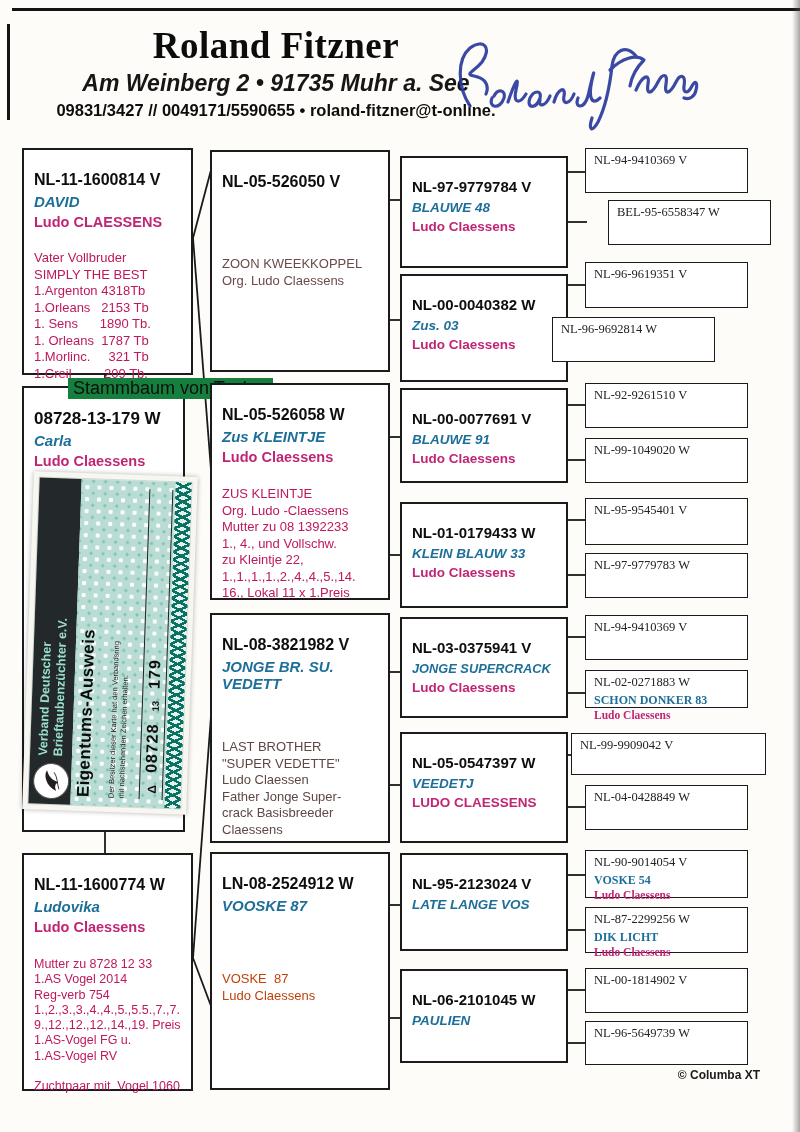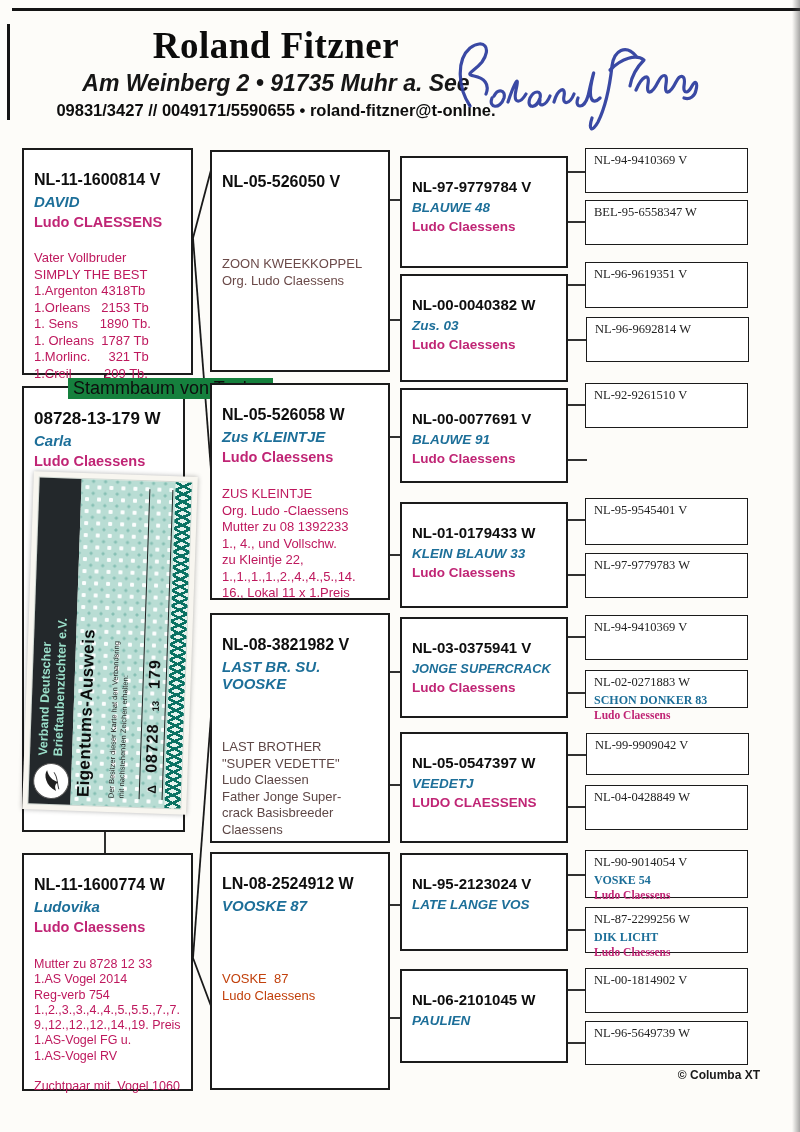--- a/index.html
+++ b/index.html
@@ -213,21 +213,21 @@
     <div class="details" style="margin-top:21px">ZUS KLEINTJE
 Org. Ludo -Claessens
 Mutter zu 08 1392233
 1., 4., und Vollschw.
 zu Kleintje 22,
 1.,1.,1.,1.,2.,4.,4.,5.,14.
 16., Lokal 11 x 1.Preis</div>
   </div>
   <div class="box" style="left:210px;top:613px;width:180px;height:230px">
     <div class="ring">NL-08-3821982 V</div>
-    <div class="pname">LAST BR. SU. VOOSKE</div>
+    <div class="pname">JONGE BR. SU. VEDETT</div>
     <div class="details" style="margin-top:47px;color:#5e4746">LAST BROTHER
 "SUPER VEDETTE"
 Ludo Claessen
 Father Jonge Super-
 crack Basisbreeder
 Claessens</div>
   </div>
   <div class="box" style="left:210px;top:852px;width:180px;height:238px">
     <div class="ring">LN-08-2524912 W</div>
     <div class="pname">VOOSKE 87</div>
@@ -270,47 +270,50 @@
     <div class="pname">LATE LANGE VOS</div>
   </div>
   <div class="box g3" style="left:400px;top:969px;width:168px;height:94px">
     <div class="ring">NL-06-2101045 W</div>
     <div class="pname">PAULIEN</div>
   </div>
 
   <div class="box g4" style="left:585px;top:148px;width:163px;height:45px">
     <div class="ring">NL-94-9410369 V</div>
   </div>
-  <div class="box g4" style="left:585px;top:200px;width:163px;height:45px">
+  <div class="box g4" style="left:608px;top:200px;width:163px;height:45px">
     <div class="ring">BEL-95-6558347 W</div>
   </div>
   <div class="box g4" style="left:585px;top:262px;width:163px;height:46px">
     <div class="ring">NL-96-9619351 V</div>
   </div>
-  <div class="box g4" style="left:586px;top:317px;width:163px;height:45px">
+  <div class="box g4" style="left:552px;top:317px;width:163px;height:45px">
     <div class="ring">NL-96-9692814 W</div>
   </div>
   <div class="box g4" style="left:585px;top:383px;width:163px;height:45px">
     <div class="ring">NL-92-9261510 V</div>
+  </div>
+  <div class="box g4" style="left:585px;top:438px;width:163px;height:45px">
+    <div class="ring">NL-99-1049020 W</div>
   </div>
   <div class="box g4" style="left:585px;top:498px;width:163px;height:47px">
     <div class="ring">NL-95-9545401 V</div>
   </div>
   <div class="box g4" style="left:585px;top:553px;width:163px;height:45px">
     <div class="ring">NL-97-9779783 W</div>
   </div>
   <div class="box g4" style="left:585px;top:615px;width:163px;height:45px">
     <div class="ring">NL-94-9410369 V</div>
   </div>
   <div class="box g4" style="left:585px;top:670px;width:163px;height:38px">
     <div class="ring">NL-02-0271883 W</div>
     <div class="pname">SCHON DONKER 83</div>
     <div class="breeder">Ludo Claessens</div>
   </div>
-  <div class="box g4" style="left:586px;top:733px;width:163px;height:42px">
+  <div class="box g4" style="left:571px;top:733px;width:195px;height:42px">
     <div class="ring">NL-99-9909042 V</div>
   </div>
   <div class="box g4" style="left:585px;top:785px;width:163px;height:45px">
     <div class="ring">NL-04-0428849 W</div>
   </div>
   <div class="box g4" style="left:585px;top:850px;width:163px;height:48px">
     <div class="ring">NL-90-9014054 V</div>
     <div class="pname">VOSKE 54</div>
     <div class="breeder">Ludo Claessens</div>
   </div>

